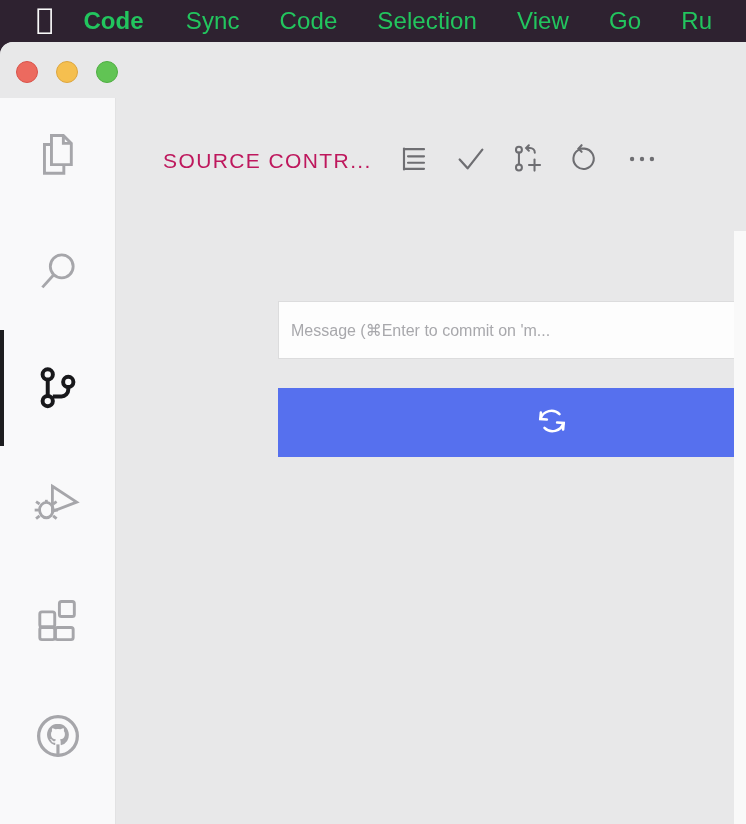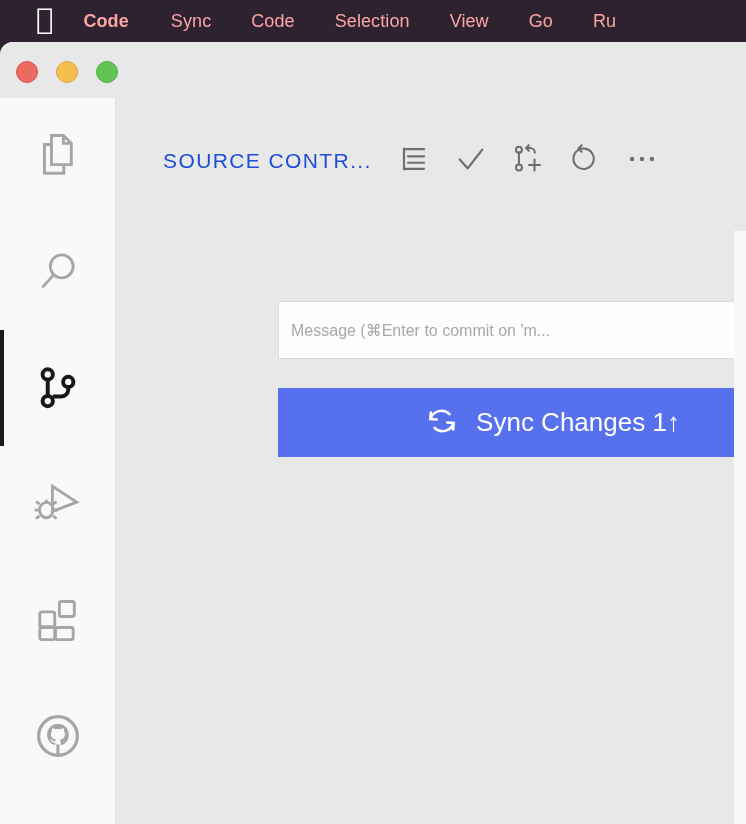--- a/index.html
+++ b/index.html
@@ -19,21 +19,21 @@
     padding-left: 36px;
     overflow: hidden;
   }
   .apple-logo {
     color: #fafafa; font-size: 29px; line-height: 1;
     margin-right: 30px; margin-top: -4px;
     font-family: "DejaVu Sans", sans-serif;
     flex: 0 0 auto;
   }
   .menu-item {
-    color: #fca5a5; font-size: 18px; white-space: nowrap;
+    color: #22c55e; font-size: 24px; white-space: nowrap;
     margin-right: 40px; flex: 0 0 auto; letter-spacing: .1px;
   }
   .menu-item.bold { font-weight: bold; margin-right: 42px; }
 
   
   #window {
     position: absolute; left: 0; top: 42px;
     width: 746px; height: 782px;
     background: #e8e8e9;
     border-top-left-radius: 13px;
@@ -76,21 +76,21 @@
     width: 629px; height: 726px;
     background: #e8e8e9;
   }
   #scm-header {
     position: absolute; left: 0; top: 34px;
     width: 629px; height: 58px;
     display: flex; align-items: center;
     padding-left: 46px;
   }
   #scm-title {
-    font-size: 21px; color: #1d4ed8; letter-spacing: 1.4px;
+    font-size: 21px; color: #be185d; letter-spacing: 1.4px;
     white-space: nowrap; flex: 0 0 auto;
   }
   .hdr-actions { display: flex; align-items: center; margin-left: 22px; gap: 17px; }
   .hdr-btn {
     width: 40px; height: 40px;
     display: flex; align-items: center; justify-content: center;
   }
 
   #commit-input {
     position: absolute; left: 161px; top: 203px;
@@ -292,21 +292,20 @@
 
       <div id="sync-button">
         <span>
           <svg width="36" height="36" viewBox="0 0 24 24" fill="none" stroke="#ffffff" stroke-width="1.7" stroke-linecap="round">
             <path d="M4.4 10.5a7.6 7.6 0 0 1 12.6-3.1"></path>
             <polyline points="4.6,6.3 4.2,10.7 8.6,11"></polyline>
             <path d="M19.6 13.5a7.6 7.6 0 0 1-12.6 3.1"></path>
             <polyline points="19.4,17.7 19.8,13.3 15.4,13"></polyline>
           </svg>
         </span>
-        <span id="sync-label">Sync Changes 1↑</span>
       </div>
 
     </div>
 
     <div id="editor"></div>
 
   </div>
 </div>
 
 </body></html>

